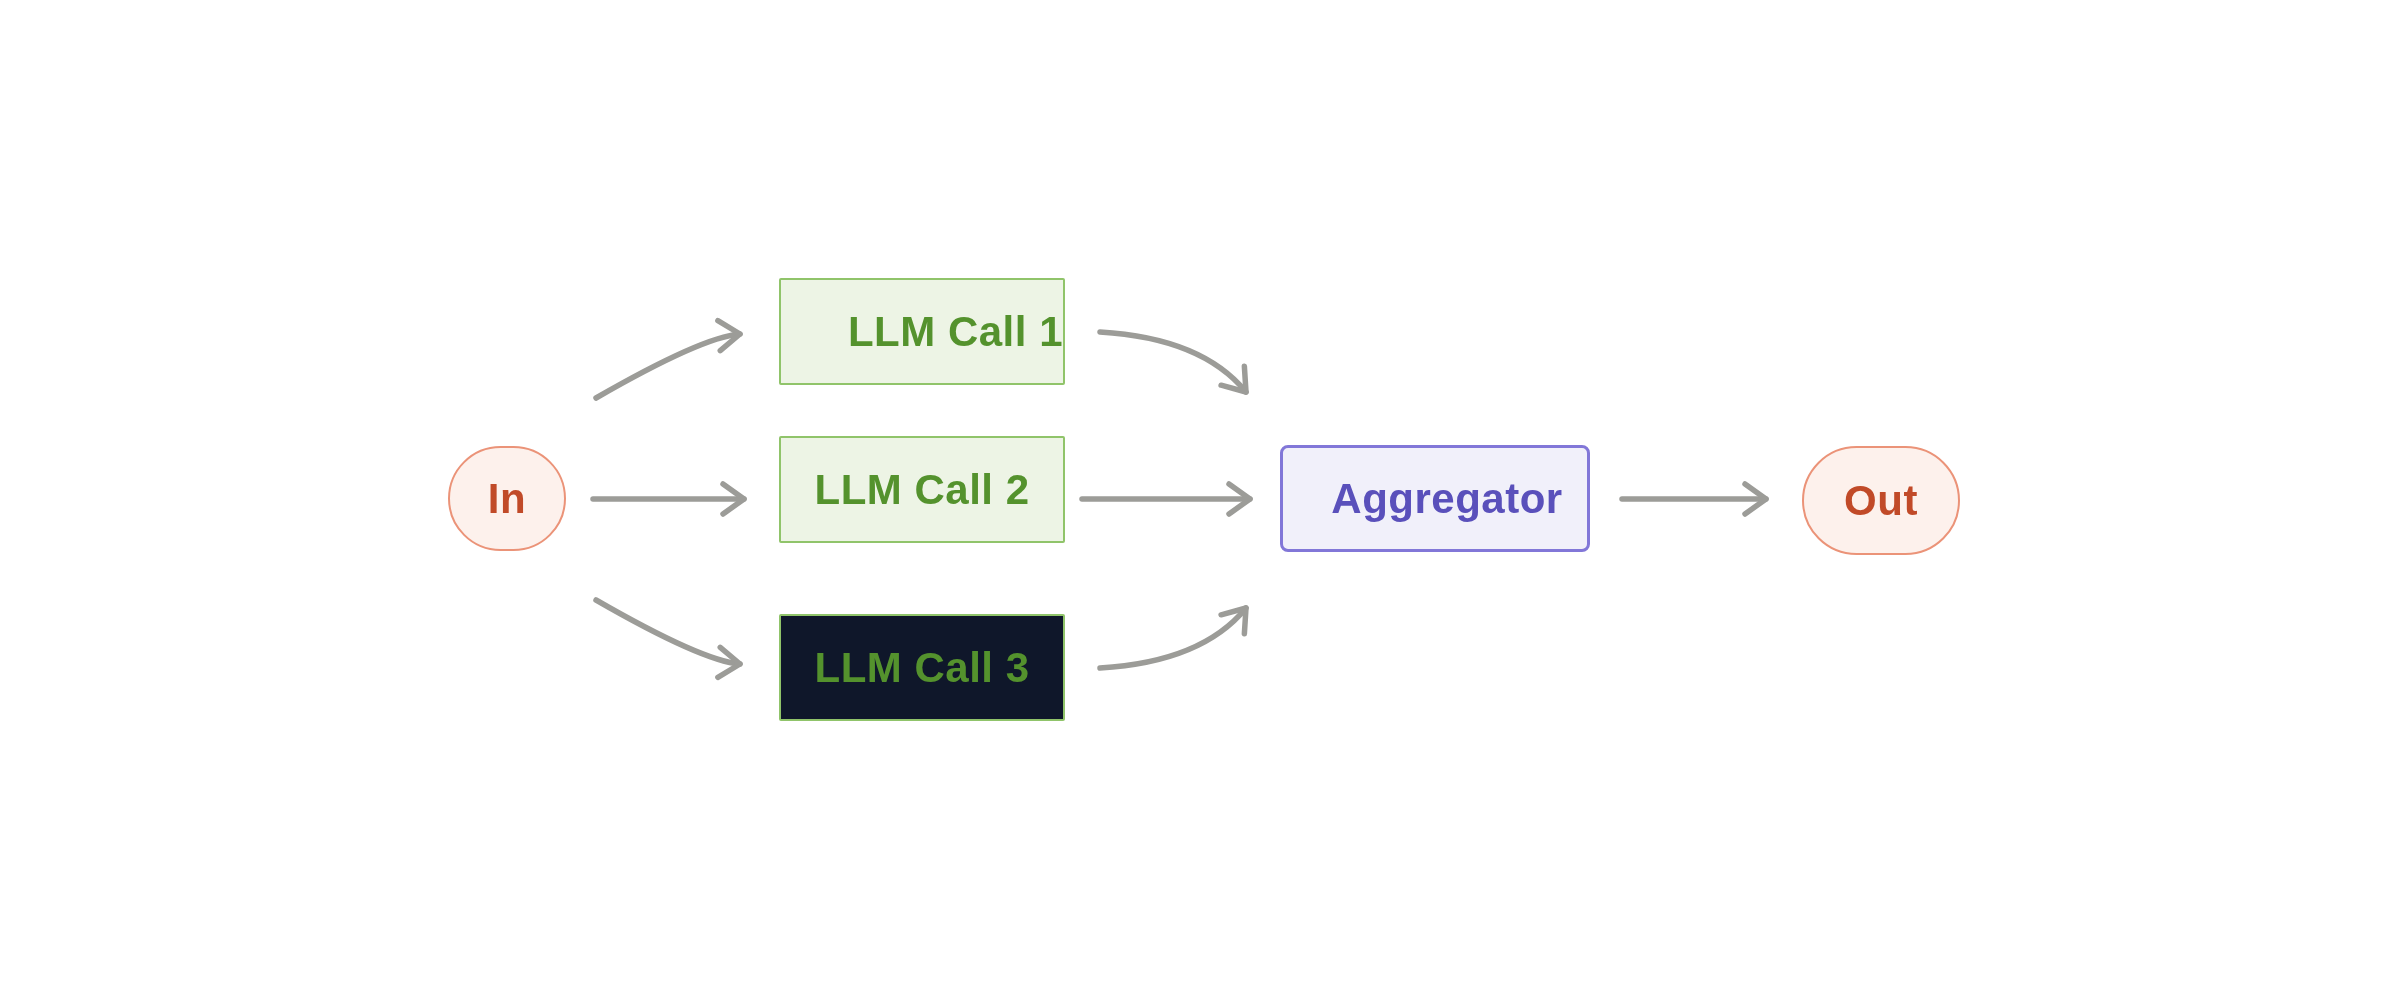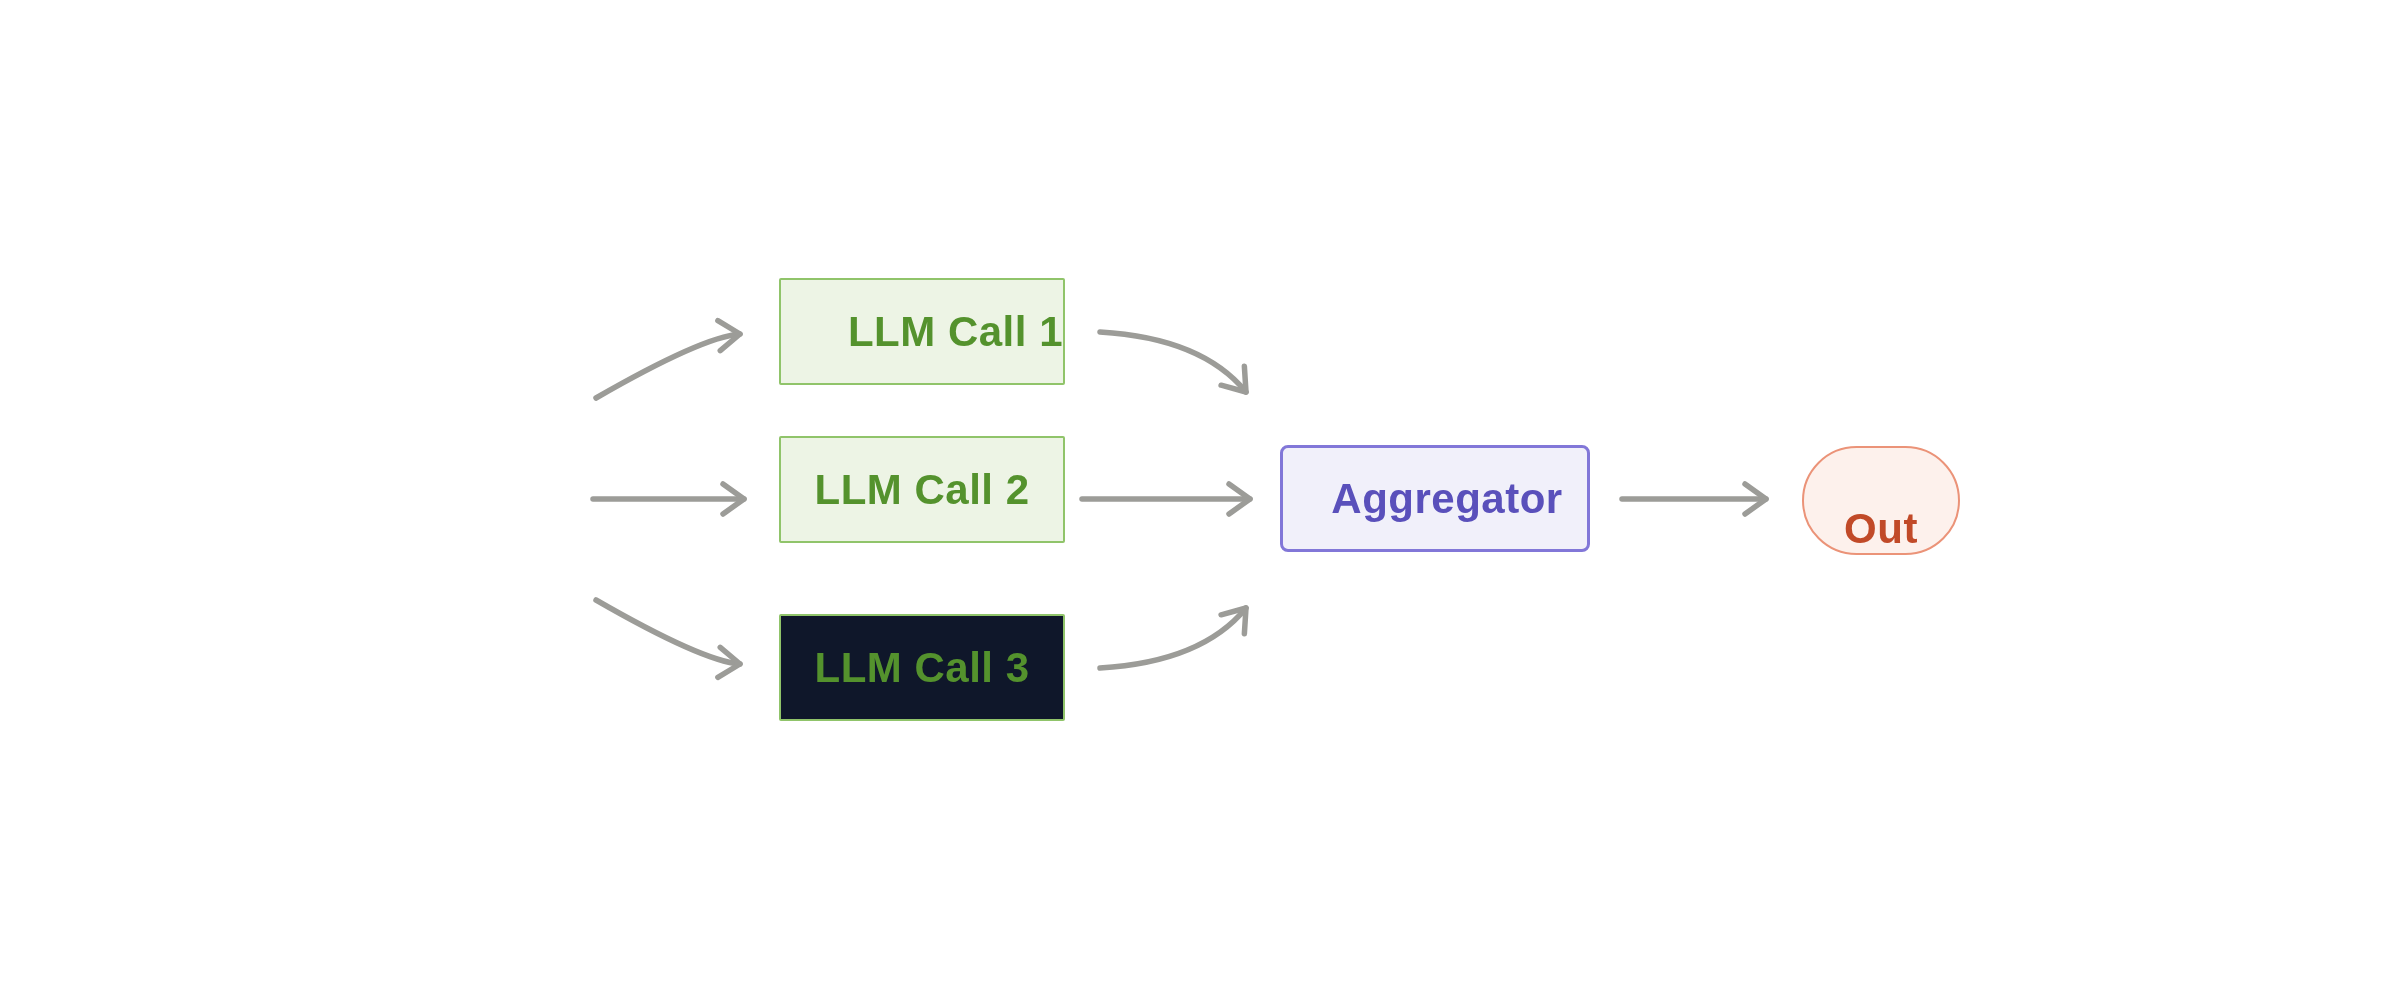--- a/index.html
+++ b/index.html
@@ -80,34 +80,37 @@
     </defs>
     <path class="edge" d="M 596 398 Q 702 337 740 334" marker-end="url(#arrowhead)" style="stroke: rgb(156, 156, 152);"></path>
     <path class="edge" d="M 593 499 L 744 499" marker-end="url(#arrowhead)" style="stroke: rgb(156, 156, 152);"></path>
     <path class="edge" d="M 596 600 Q 702 661 740 664" marker-end="url(#arrowhead)" style="stroke: rgb(156, 156, 152);"></path>
     <path class="edge" d="M 1100 332 Q 1202 338 1246 392" marker-end="url(#arrowhead)" style="stroke: rgb(156, 156, 152);"></path>
     <path class="edge" d="M 1082 499 L 1250 499" marker-end="url(#arrowhead)" style="stroke: rgb(156, 156, 152);"></path>
     <path class="edge" d="M 1100 668 Q 1202 662 1246 608" marker-end="url(#arrowhead)" style="stroke: rgb(156, 156, 152);"></path>
     <path class="edge" d="M 1622 499 L 1766 499" marker-end="url(#arrowhead)" style="stroke: rgb(156, 156, 152);"></path>
   </svg>
 
+  <div id="node-in" class="node terminal" style="background: rgb(253, 241, 236); border-color: rgb(235, 147, 120); color: rgb(193, 74, 40);">
+    <span>In</span>
+  </div>
 
   <div id="node-llm1" class="node llm-box" style="background: rgb(237, 244, 229); border-color: rgb(144, 196, 106); color: rgb(84, 146, 45);">
     <span>LLM Call 1</span>
   </div>
 
   <div id="node-llm2" class="node llm-box" style="background: rgb(237, 244, 229); border-color: rgb(144, 196, 106); color: rgb(84, 146, 45);">
     <span>LLM Call 2</span>
   </div>
 
   <div id="node-llm3" class="node llm-box" style="background: #0f172a; border-color: rgb(144, 196, 106); color: rgb(84, 146, 45);">
     <span>LLM Call 3</span>
   </div>
 
   <div id="node-agg" class="node" style="background: rgb(241, 240, 250); border-color: rgb(130, 119, 216); color: rgb(90, 80, 187);">
     <span>Aggregator</span>
   </div>
 
-  <div id="node-out" class="node terminal" style="background: rgb(253, 241, 236); border-color: rgb(235, 147, 120); color: rgb(193, 74, 40); align-items: flex-end;">
+  <div id="node-out" class="node terminal" style="background: rgb(253, 241, 236); border-color: rgb(235, 147, 120); color: rgb(193, 74, 40);">
     <span>Out</span>
   </div>
 
 </div>
 
 </body></html>

